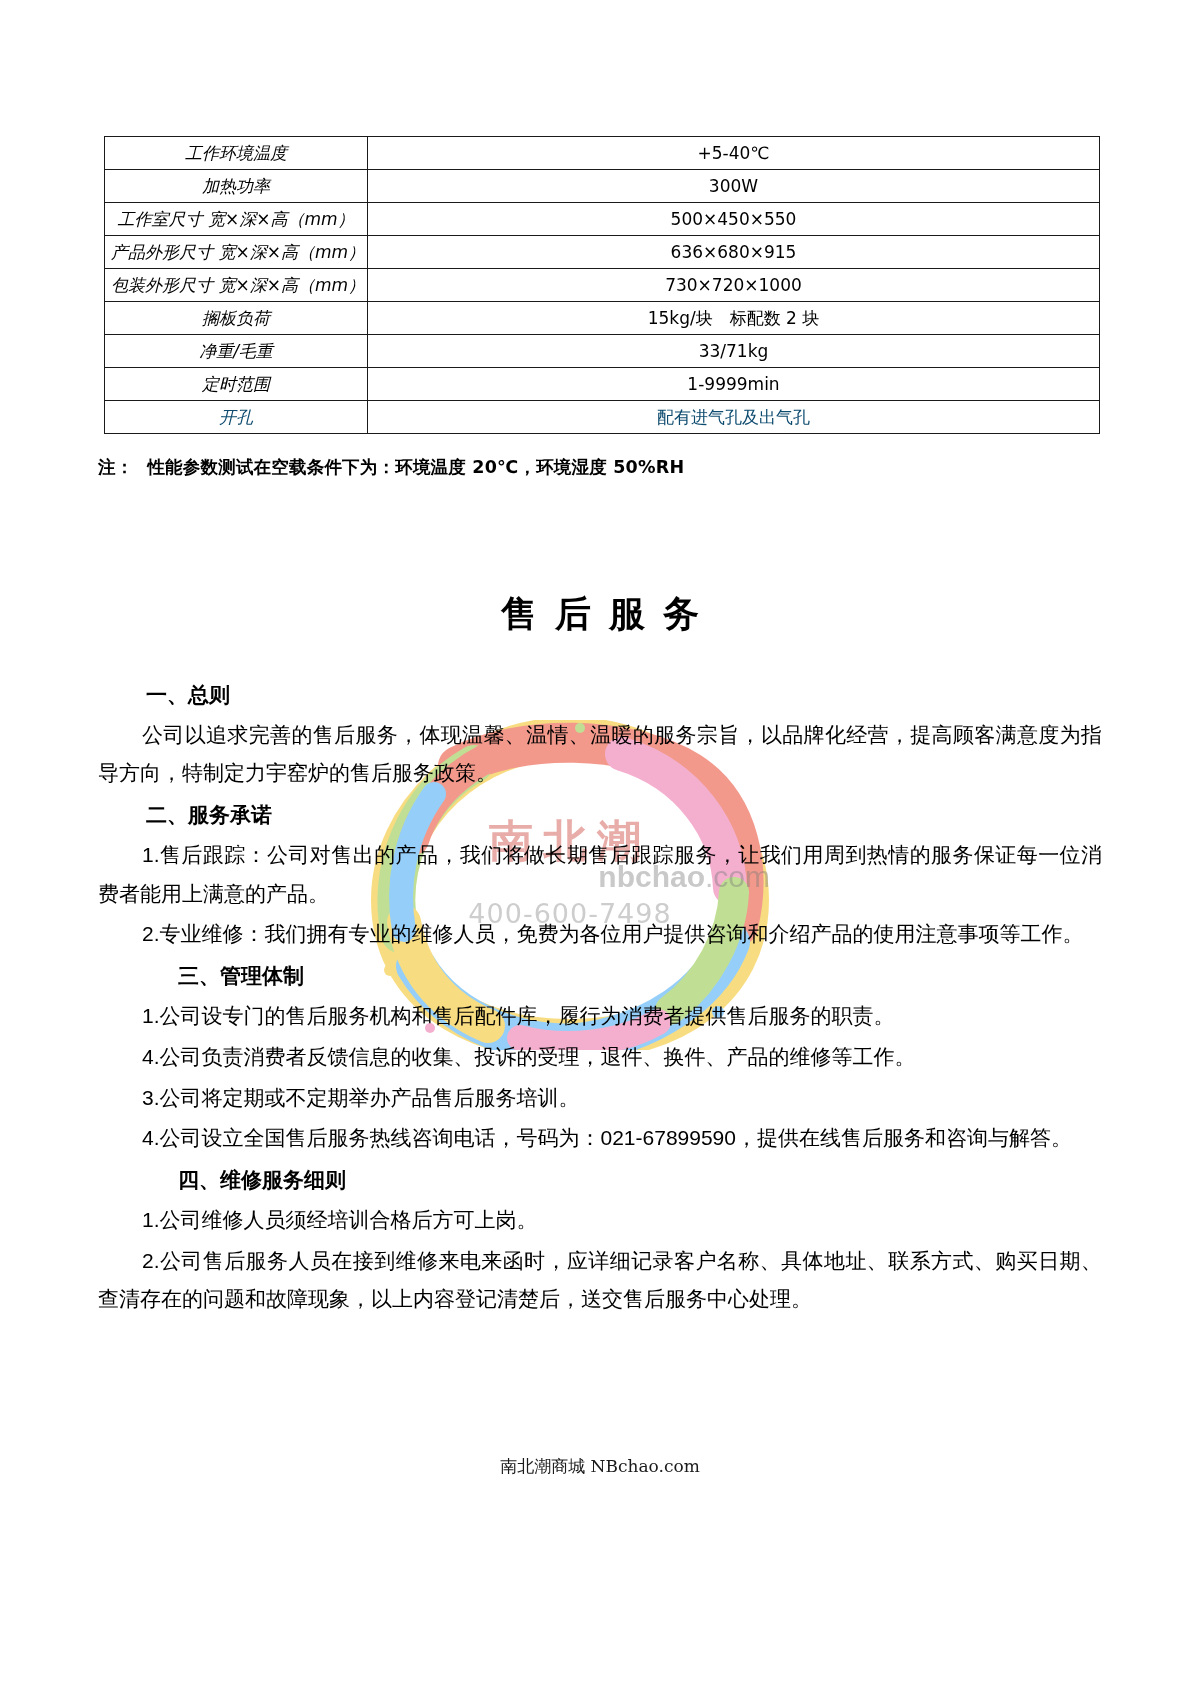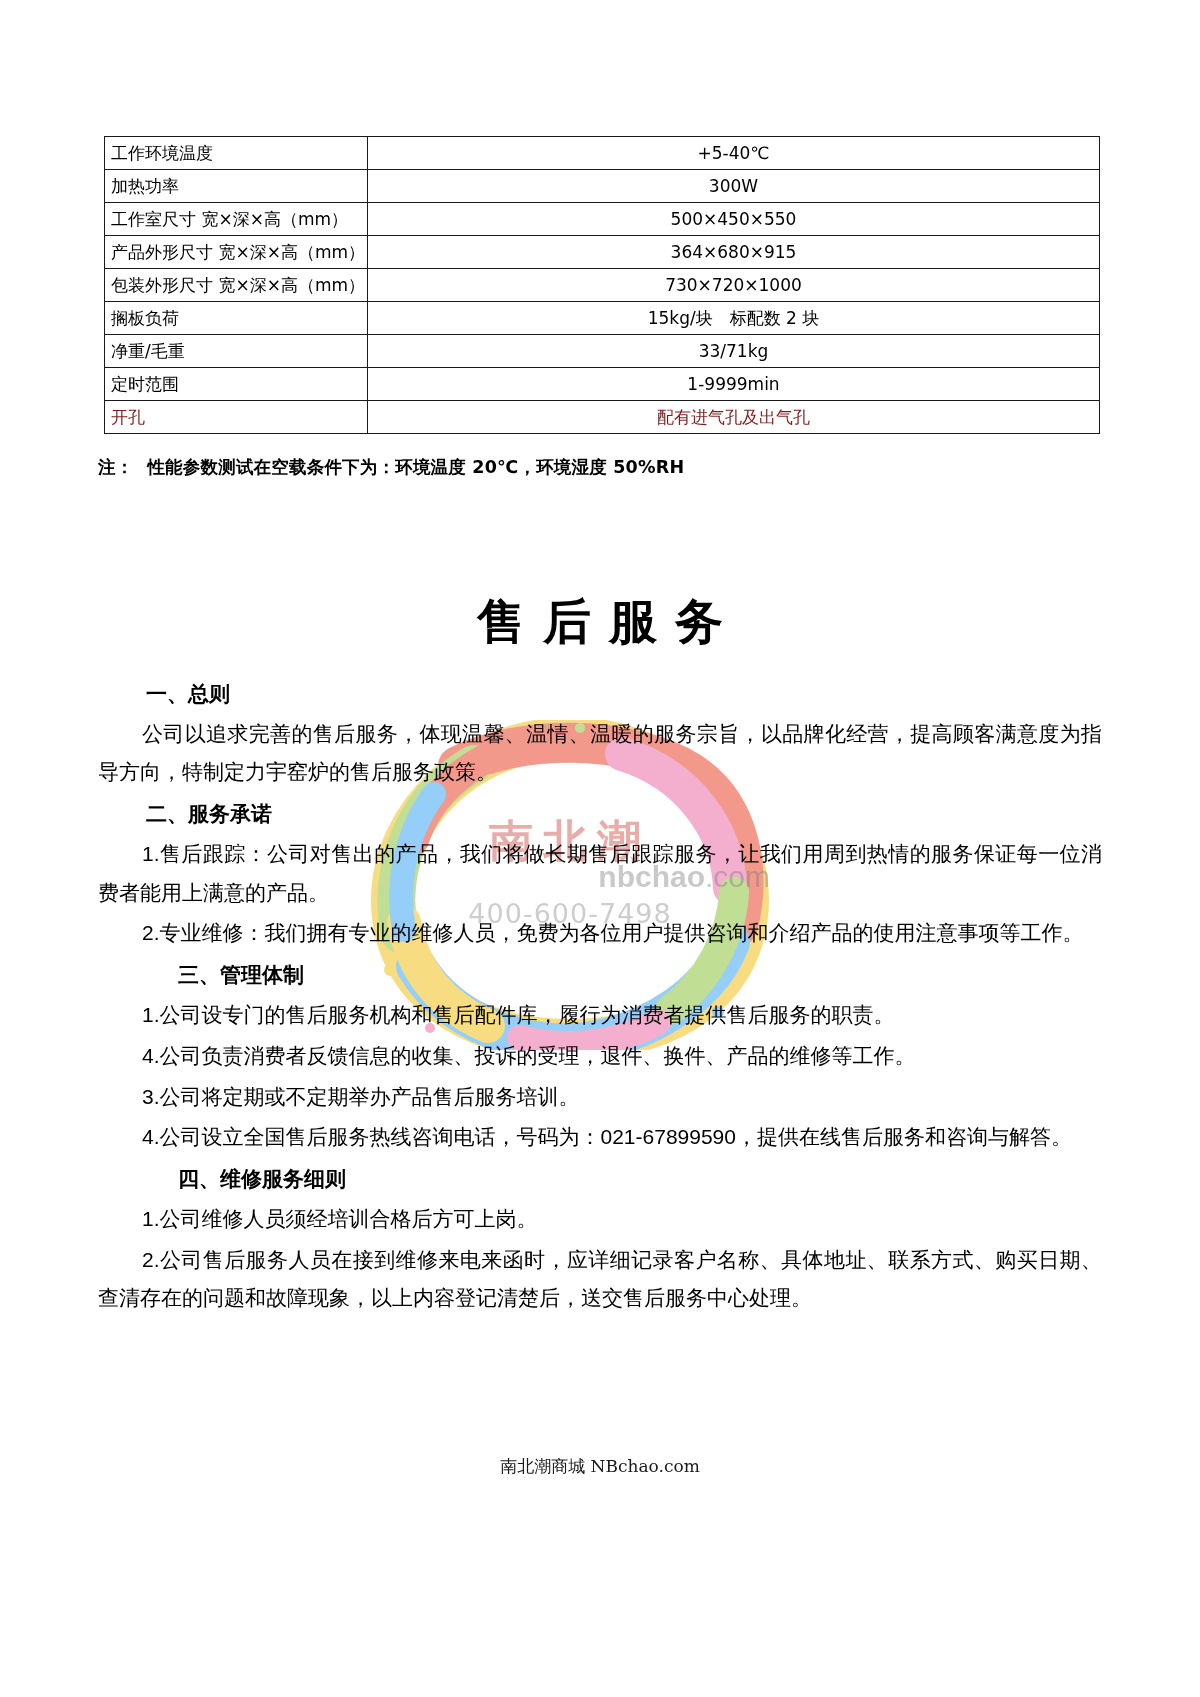--- a/index.html
+++ b/index.html
@@ -39,27 +39,29 @@
     border: 1px solid #1a1a1a;
     height: 32px;
     padding: 0 6px;
     font-size: 17px;
     line-height: 1.1;
     vertical-align: middle;
     font-family: "DejaVu Sans", "Liberation Sans", sans-serif;
   }
   table.spec-table td.label {
     width: 250px;
+    text-align: center;
     white-space: nowrap;
+    font-style: italic;
   }
   table.spec-table td.value {
     text-align: center;
   }
   table.spec-table tr.red-row td {
-    color: #7f1d1d;
+    color: #0c4a6e;
     margin-top: 15px;
   }
 
   
   .note-line {
     position: absolute;
     left: 98px;
     top: 455px;
     font-size: 17.5px;
     font-weight: bold;
@@ -116,24 +118,24 @@
   
   .doc-body {
     position: absolute;
     left: 98px;
     top: 590px;
     width: 1004px;
     z-index: 2;
   }
   .doc-title {
     text-align: center;
-    font-size: 48px;
+    font-size: 36px;
     font-weight: bold;
     letter-spacing: 18px;
-    margin: 0 0 24px 0;
+    margin: 0 0 40px 0;
     padding-left: 18px;
     font-family: "DejaVu Sans", "Liberation Sans", sans-serif;
   }
   .sec-head {
     font-size: 21px;
     font-weight: bold;
     margin: 6px 0 4px 0;
     padding-left: 80px;
     font-family: "DejaVu Sans", "Liberation Sans", sans-serif;
     line-height: 1.55;
@@ -176,21 +178,21 @@
         <tr>
           <td class="label">加热功率</td>
           <td class="value">300W</td>
         </tr>
         <tr>
           <td class="label">工作室尺寸 宽×深×高（mm）</td>
           <td class="value">500×450×550</td>
         </tr>
         <tr>
           <td class="label">产品外形尺寸 宽×深×高（mm）</td>
-          <td class="value">364×680×915</td>
+          <td class="value">636×680×915</td>
         </tr>
         <tr>
           <td class="label">包装外形尺寸 宽×深×高（mm）</td>
           <td class="value">730×720×1000</td>
         </tr>
         <tr>
           <td class="label">搁板负荷</td>
           <td class="value">15kg/块　标配数 2 块</td>
         </tr>
         <tr>

